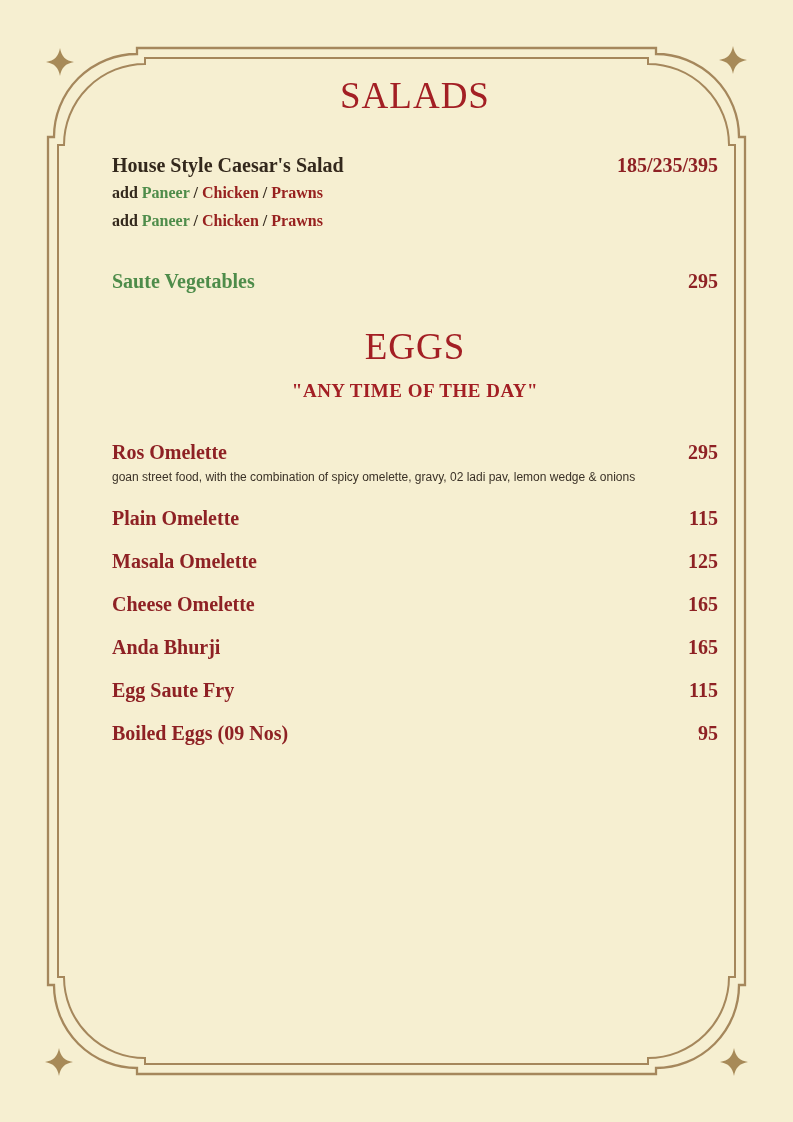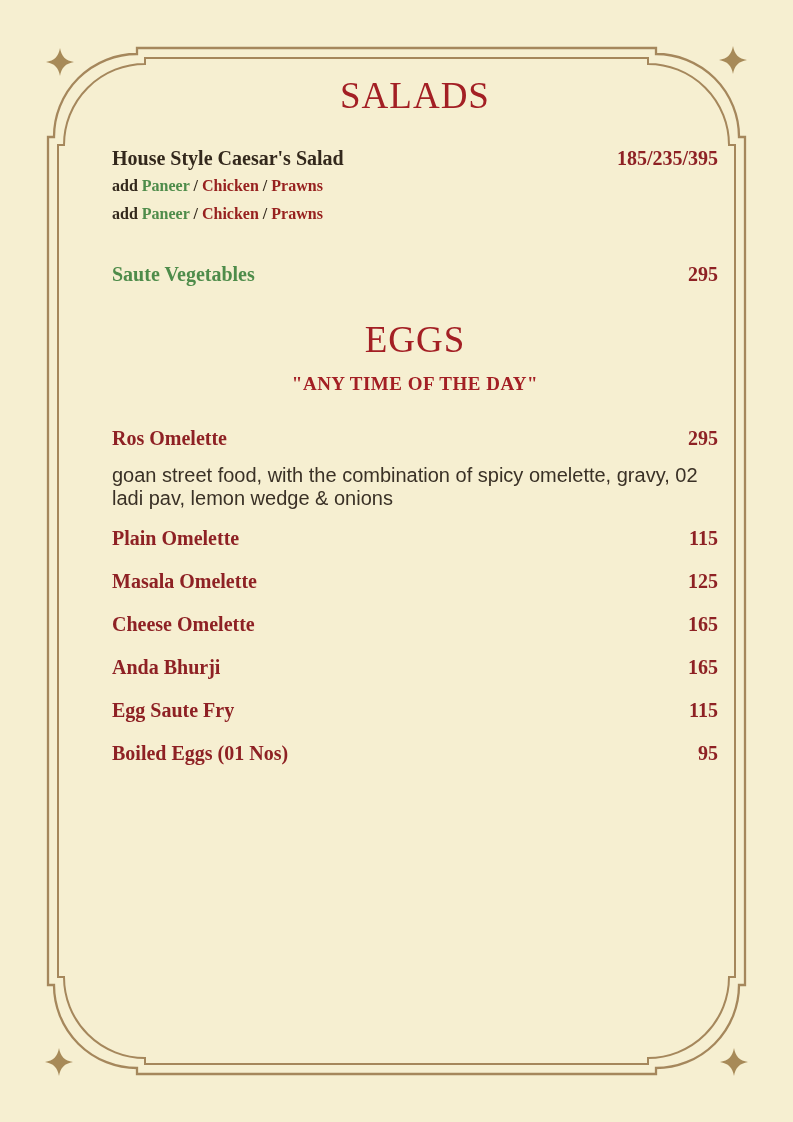--- a/index.html
+++ b/index.html
@@ -33,38 +33,38 @@
   .section.eggs{margin-top:32px;}
   .subtitle{
     margin-top:12px;text-align:center;
     font-size:19px;line-height:24px;font-weight:700;color:var(--heading);
     letter-spacing:0.5px;
   }
   .row{
     display:flex;justify-content:space-between;align-items:baseline;
     line-height:28px;margin-top:15px;
   }
-  .row.first{margin-top:28px;gap:16px;}
+  .row.first{margin-top:35px;gap:16px;}
   .row.after-addon{margin-top:32px;}
   .row.after-desc{}
   .item-name{font-size:20px;font-weight:700;}
   .item-name.dark{color:var(--dark);}
   .item-name.maroon{color:var(--maroon);}
   .item-name.green{color:var(--green);}
   .item-price{font-size:20px;font-weight:700;color:var(--maroon);white-space:nowrap;}
   .addon-line{
     margin-top:0;line-height:28px;font-size:16px;font-weight:700;
   }
   .seg-dark{color:var(--dark);}
   .seg-green{color:var(--green);}
   .seg-maroon{color:#97211f;}
   .desc{
-    margin-top:12px;
+    margin-top:0;
     font-family:"Liberation Sans", sans-serif;
-    font-size:20px;line-height:22.5px;color:var(--desc);
+    font-size:12px;line-height:22.5px;color:var(--desc);
   }
 </style>
 </head>
 <body>
 
 <svg class="frame-svg" viewBox="0 0 793 1122" fill="none" xmlns="http://www.w3.org/2000/svg">
   <path d="M137 48 L656 48 L656 54 A83 83 0 0 1 739 137 L745 137
            L745 985 L739 985 A83 83 0 0 1 656 1068 L656 1074
            L137 1074 L137 1068 A83 83 0 0 1 54 985 L48 985
            L48 137 L54 137 A83 83 0 0 1 137 54 Z" stroke="#a5875c" stroke-width="2.3"></path>
@@ -131,17 +131,17 @@
       </div>
       <div class="row">
         <span class="item-name maroon">Anda Bhurji</span>
         <span class="item-price">165</span>
       </div>
       <div class="row">
         <span class="item-name maroon">Egg Saute Fry</span>
         <span class="item-price">115</span>
       </div>
       <div class="row">
-        <span class="item-name maroon">Boiled Eggs (01 Nos)</span>
+        <span class="item-name maroon">Boiled Eggs (09 Nos)</span>
         <span class="item-price">95</span>
       </div>
     </div>
   </div>
 
 </body></html>

